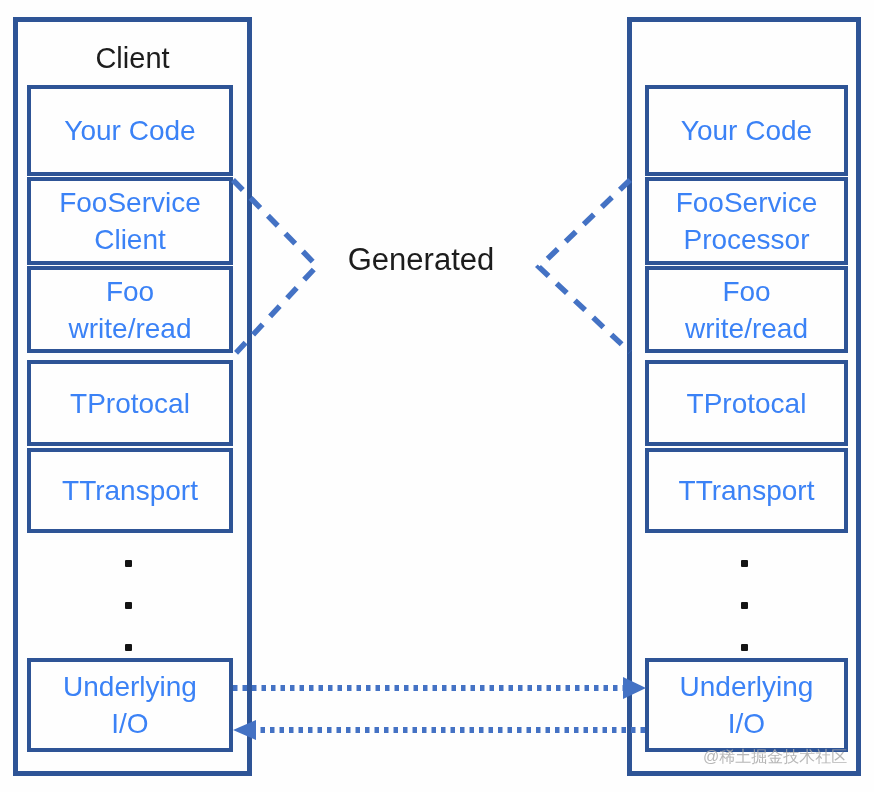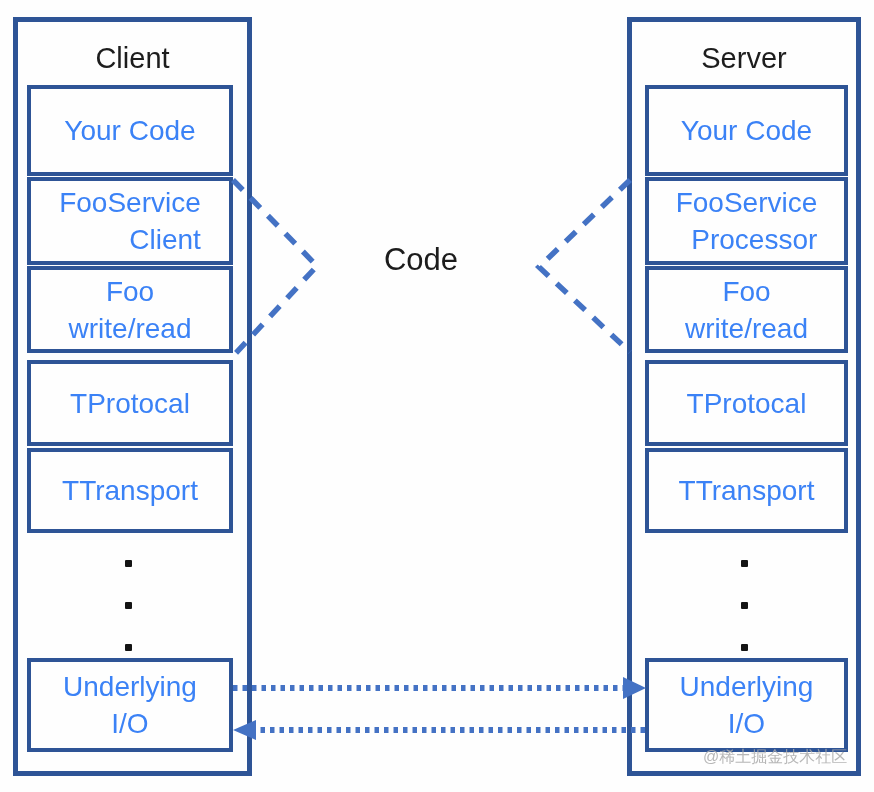--- a/index.html
+++ b/index.html
@@ -56,21 +56,21 @@
     justify-content: center;
     text-align: center;
     font-size: 28px;
     line-height: 37px;
     white-space: pre-line;
     color: #3b82f6;
   }
   .layer.lcol { left: 27px;  width: 198px; }
   .layer.rcol { left: 645px; width: 195px; }
   .row-your  { top: 85px;  height: 83px; }
-  .row-foosvc{ top: 177px; height: 80px; text-align: right; }
+  .row-foosvc{ top: 177px; height: 80px; }
   .row-write { top: 266px; height: 79px; }
   .row-proto { top: 360px; height: 78px; }
   .row-trans { top: 448px; height: 77px; }
   .row-under { top: 658px; height: 86px; }
   .dot {
     position: absolute;
     width: 7px;
     height: 7px;
     background: #141414;
     border-radius: 1px;
@@ -133,33 +133,32 @@
 write/read</div>
   <div class="layer lcol row-proto">TProtocal</div>
   <div class="layer lcol row-trans">TTransport</div>
   <div class="layer lcol row-under">Underlying
 I/O</div>
   <div class="dot" style="left:125px; top:560px;"></div>
   <div class="dot" style="left:125px; top:602px;"></div>
   <div class="dot" style="left:125px; top:644px;"></div>
 
   <div class="outer-box right"></div>
-  <div class="col-title right">Server</div>
   <div class="layer rcol row-your">Your Code</div>
   <div class="layer rcol row-foosvc">FooService
 Processor</div>
   <div class="layer rcol row-write">Foo
 write/read</div>
   <div class="layer rcol row-proto">TProtocal</div>
   <div class="layer rcol row-trans">TTransport</div>
   <div class="layer rcol row-under">Underlying
 I/O</div>
   <div class="dot" style="left:741px; top:560px;"></div>
   <div class="dot" style="left:741px; top:602px;"></div>
   <div class="dot" style="left:741px; top:644px;"></div>
 
   <div class="center-label">
-    <span>Code</span>
+    <span>Generated</span>
   </div>
 
   <div class="wm-corner">@稀土掘金技术社区</div>
 
 </div>
 
 </body></html>

